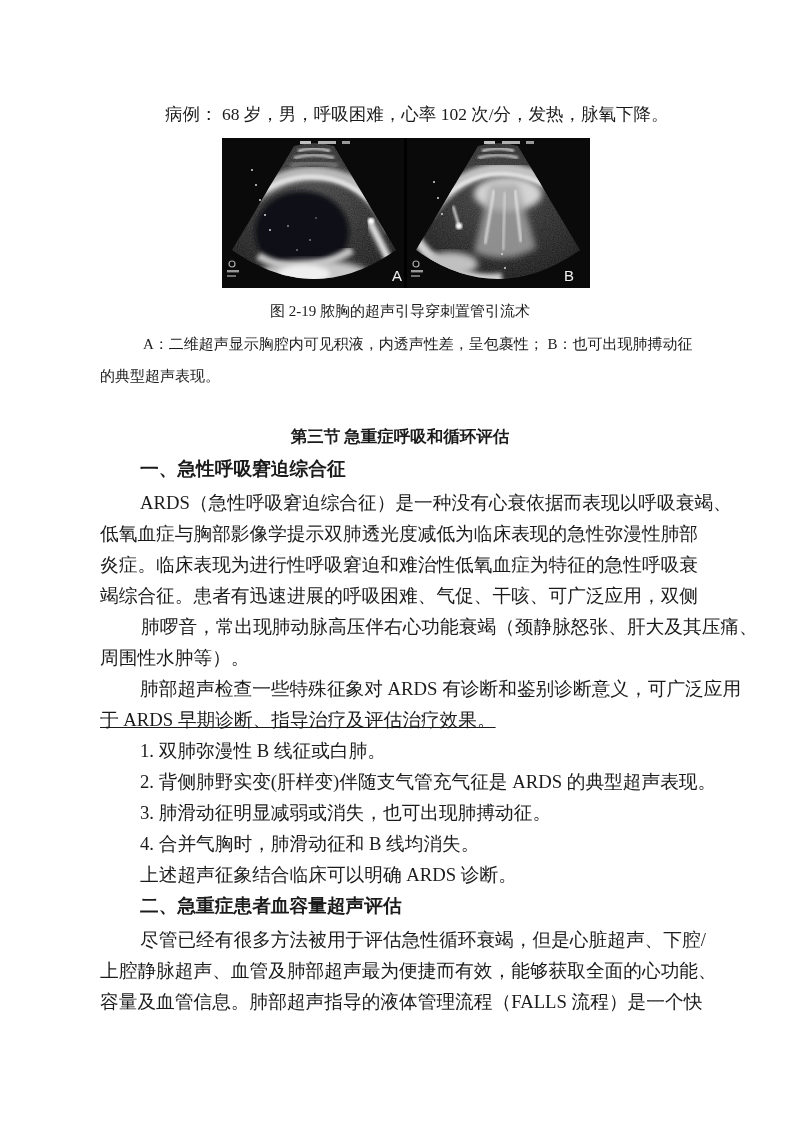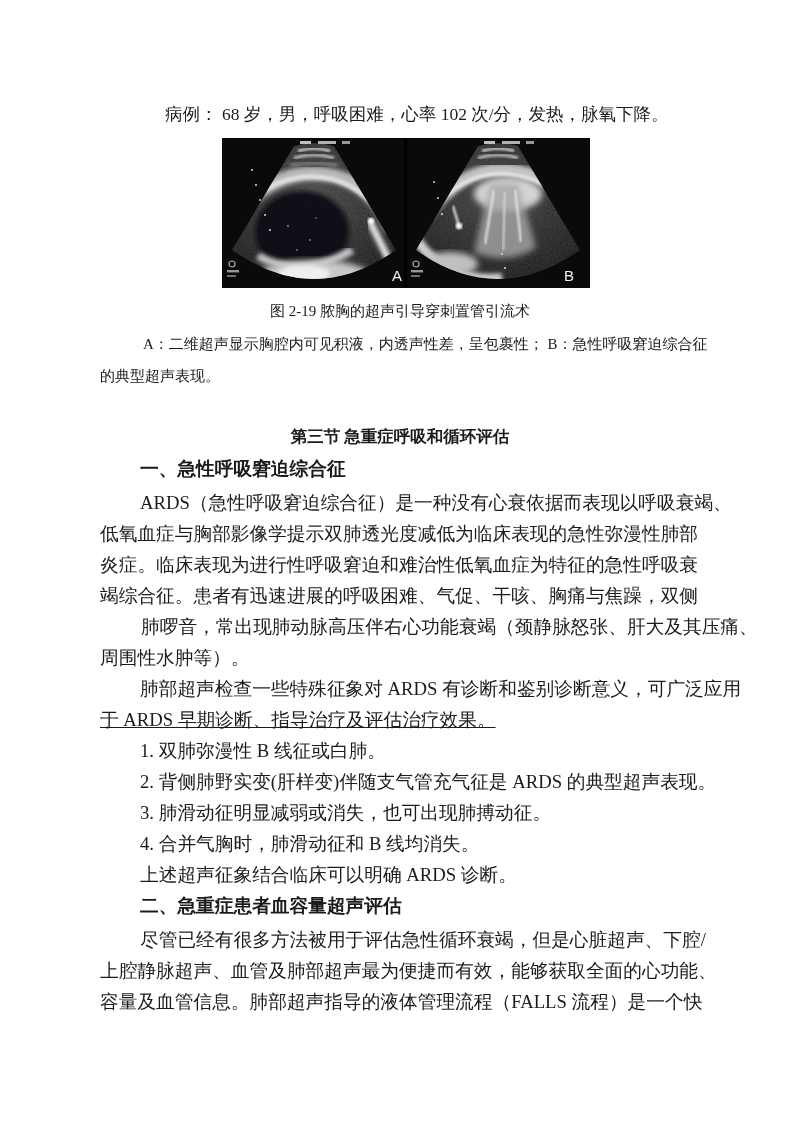--- a/index.html
+++ b/index.html
@@ -156,31 +156,31 @@
           <circle cx="10" cy="126" r="3" stroke="#aaaaaa" stroke-width="1.2" fill="none"></circle>
           <rect x="5" y="132" width="12" height="2.4" fill="#999999"></rect>
           <rect x="5" y="137" width="9" height="2" fill="#6f6f6f"></rect>
         </g>
         <text x="158" y="143" font-family="Liberation Sans, sans-serif" font-size="15" fill="#f2f2f2">B</text>
       </g>
     </svg>
   </div>
 
   <div class="ln small-fs center" style="top:303px;">图 2-19 脓胸的超声引导穿刺置管引流术</div>
-  <div class="ln small-fs" style="top:336px;left:143px;">A：二维超声显示胸腔内可见积液，内透声性差，呈包裹性； B：急性呼吸窘迫综合征</div>
+  <div class="ln small-fs" style="top:336px;left:143px;">A：二维超声显示胸腔内可见积液，内透声性差，呈包裹性； B：也可出现肺搏动征</div>
   <div class="ln small-fs" style="top:368px;left:100px;">的典型超声表现。</div>
 
   <div class="ln title-fs center bold" style="top:428px;">第三节 急重症呼吸和循环评估</div>
 
   <div class="ln body-fs bold" style="top:458px;left:140px;">一、急性呼吸窘迫综合征</div>
 
   <div class="ln body-fs" style="top:492px;left:140px;">ARDS（急性呼吸窘迫综合征）是一种没有心衰依据而表现以呼吸衰竭、</div>
   <div class="ln body-fs" style="top:523px;left:100px;">低氧血症与胸部影像学提示双肺透光度减低为临床表现的急性弥漫性肺部</div>
   <div class="ln body-fs" style="top:554px;left:100px;">炎症。临床表现为进行性呼吸窘迫和难治性低氧血症为特征的急性呼吸衰</div>
-  <div class="ln body-fs" style="top:585px;left:100px;">竭综合征。患者有迅速进展的呼吸困难、气促、干咳、胸痛与焦躁，双侧</div>
+  <div class="ln body-fs" style="top:585px;left:100px;">竭综合征。患者有迅速进展的呼吸困难、气促、干咳、可广泛应用，双侧</div>
   <div class="ln body-fs" style="top:616px;left:100px;margin-left:41px;">肺啰音，常出现肺动脉高压伴右心功能衰竭（颈静脉怒张、肝大及其压痛、</div>
   <div class="ln body-fs" style="top:647px;left:100px;">周围性水肿等）。</div>
 
   <div class="ln body-fs" style="top:678px;left:140px;">肺部超声检查一些特殊征象对 ARDS 有诊断和鉴别诊断意义，可广泛应用</div>
   <div class="ln body-fs" style="top:709px;left:100px;text-decoration:underline;">于 ARDS 早期诊断、指导治疗及评估治疗效果。</div>
 
   <div class="ln body-fs" style="top:740px;left:140px;">1. 双肺弥漫性 B 线征或白肺。</div>
   <div class="ln body-fs" style="top:771px;left:140px;">2. 背侧肺野实变(肝样变)伴随支气管充气征是 ARDS 的典型超声表现。</div>
   <div class="ln body-fs" style="top:802px;left:140px;">3. 肺滑动征明显减弱或消失，也可出现肺搏动征。</div>
   <div class="ln body-fs" style="top:833px;left:140px;">4. 合并气胸时，肺滑动征和 B 线均消失。</div>

